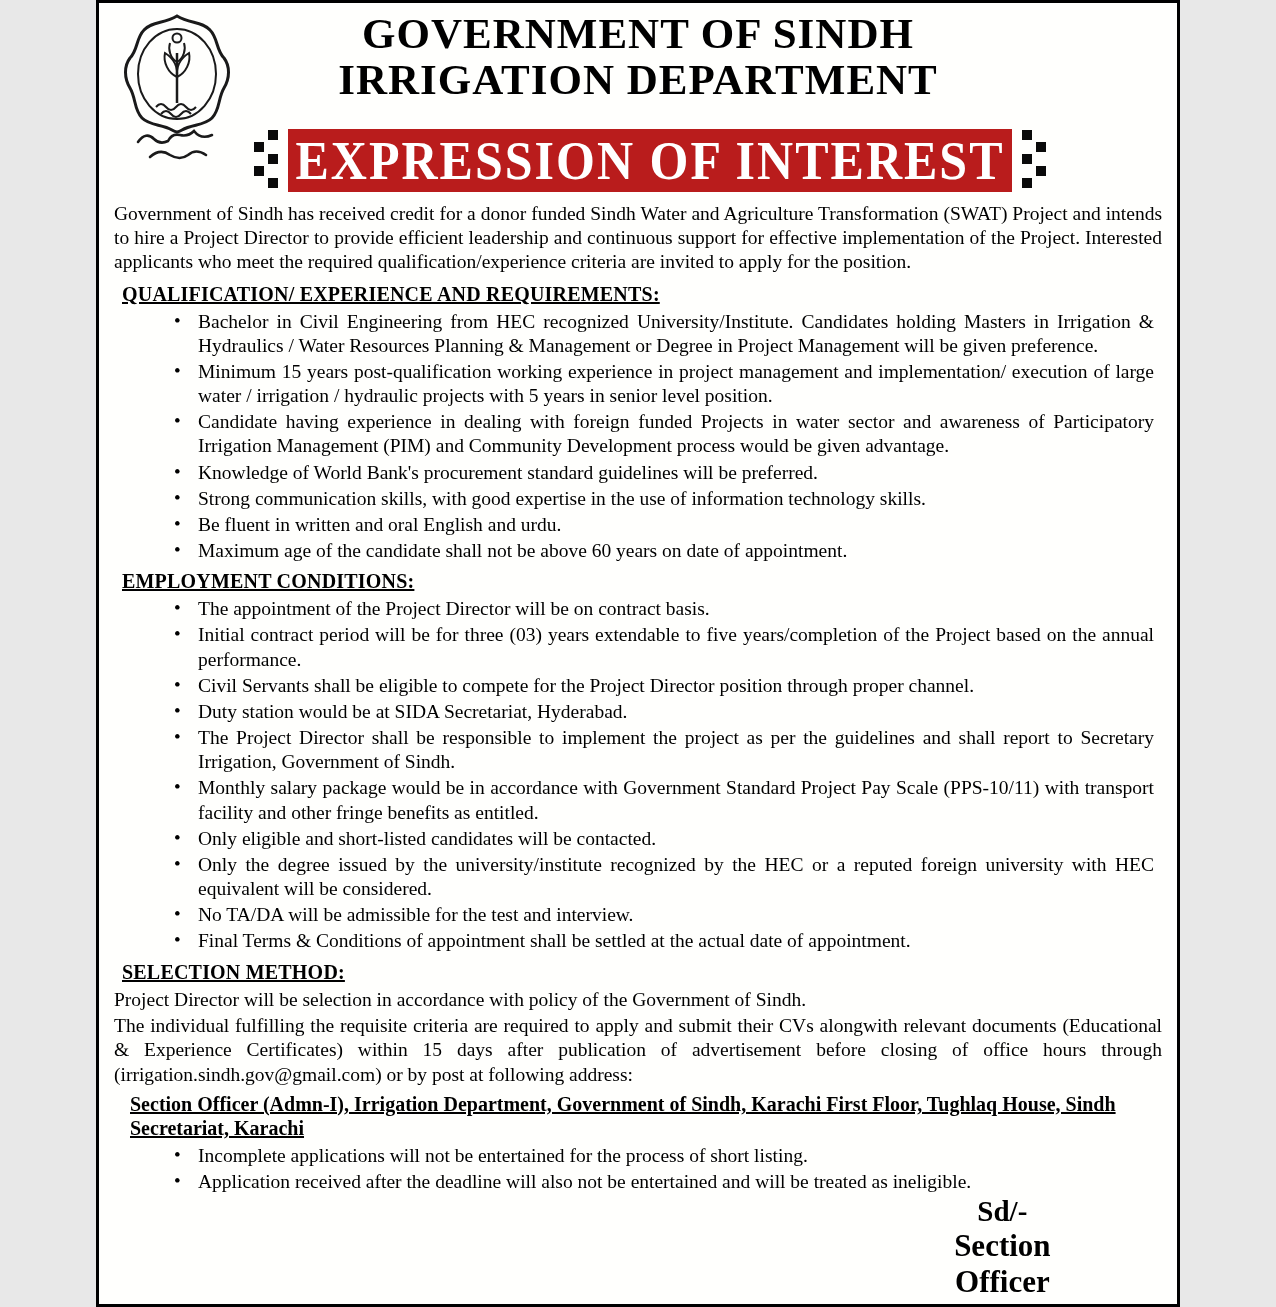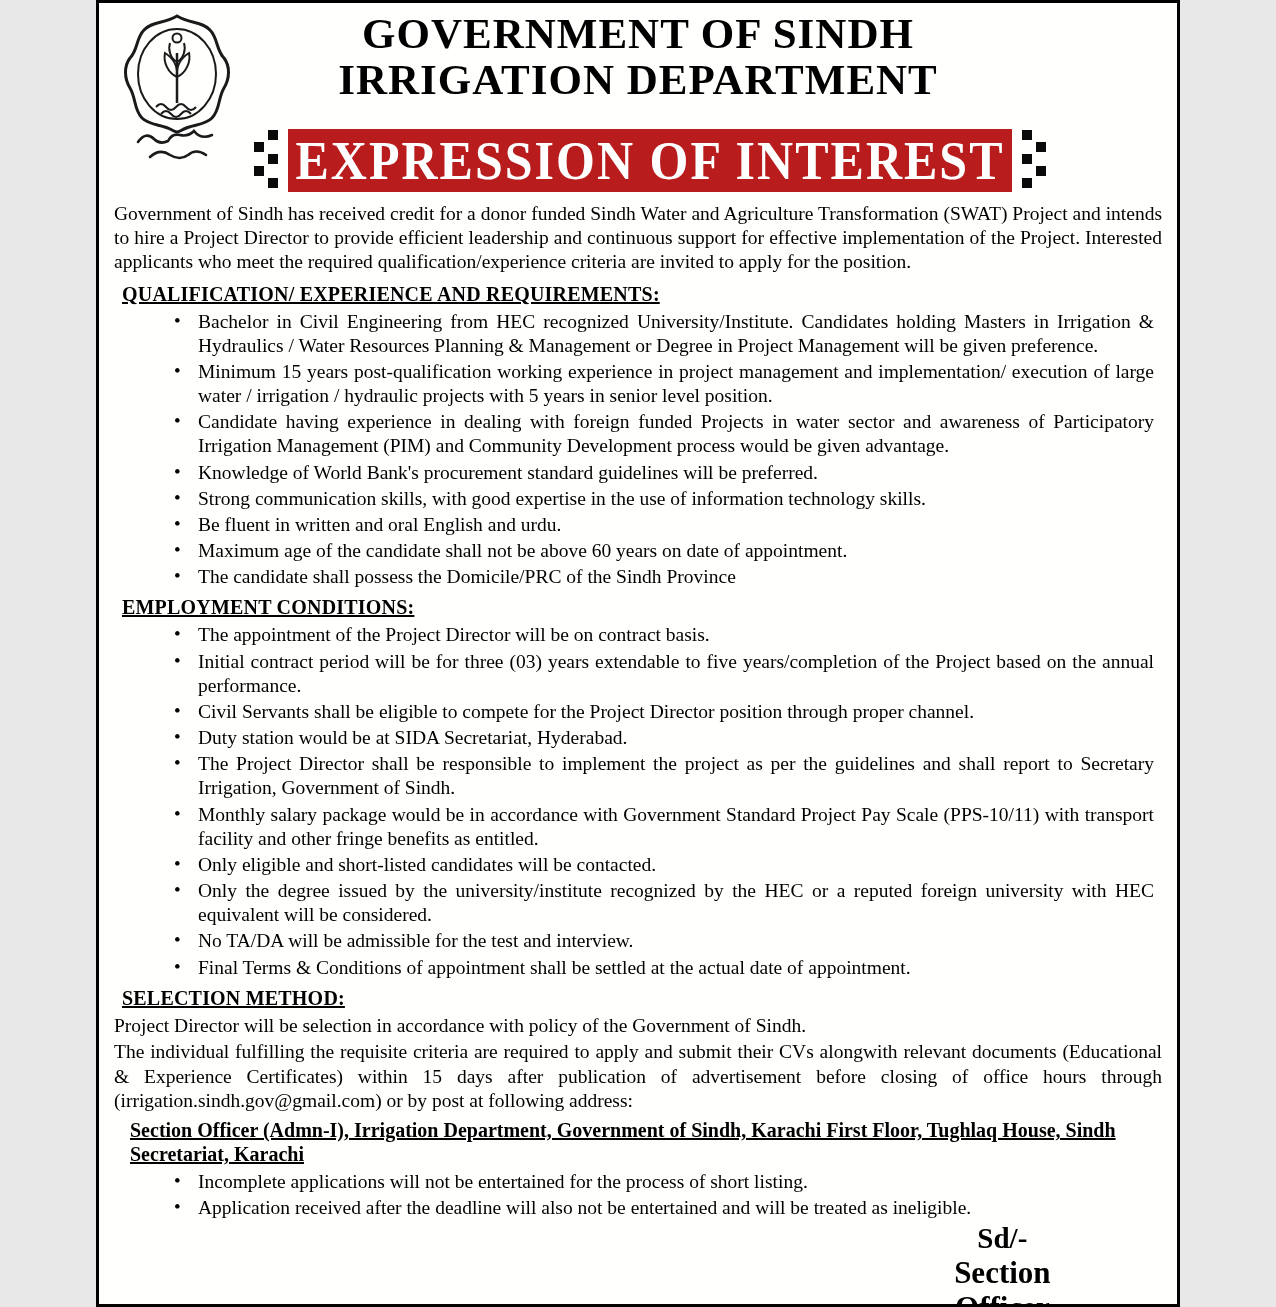--- a/index.html
+++ b/index.html
@@ -114,21 +114,20 @@
 
   <h2 class="sec">QUALIFICATION/ EXPERIENCE AND REQUIREMENTS:</h2>
   <ul class="bullets">
     <li>Bachelor in Civil Engineering from HEC recognized University/Institute. Candidates holding Masters in Irrigation &amp; Hydraulics / Water Resources Planning &amp; Management or Degree in Project Management will be given preference.</li>
     <li>Minimum 15 years post-qualification working experience in project management and implementation/ execution of large water / irrigation / hydraulic projects with 5 years in senior level position.</li>
     <li>Candidate having experience in dealing with foreign funded Projects in water sector and awareness of Participatory Irrigation Management (PIM) and Community Development process would be given advantage.</li>
     <li>Knowledge of World Bank's procurement standard guidelines will be preferred.</li>
     <li>Strong communication skills, with good expertise in the use of information technology skills.</li>
     <li>Be fluent in written and oral English and urdu.</li>
     <li>Maximum age of the candidate shall not be above 60 years on date of appointment.</li>
-    <li>The candidate shall possess the Domicile/PRC of the Sindh Province</li>
   </ul>
 
   <h2 class="sec">EMPLOYMENT CONDITIONS:</h2>
   <ul class="bullets">
     <li>The appointment of the Project Director will be on contract basis.</li>
     <li>Initial contract period will be for three (03) years extendable to five years/completion of the Project based on the annual performance.</li>
     <li>Civil Servants shall be eligible to compete for the Project Director position through proper channel.</li>
     <li>Duty station would be at SIDA Secretariat, Hyderabad.</li>
     <li>The Project Director shall be responsible to implement the project as per the guidelines and shall report to Secretary Irrigation, Government of Sindh.</li>
     <li>Monthly salary package would be in accordance with Government Standard Project Pay Scale (PPS-10/11) with transport facility and other fringe benefits as entitled.</li>

